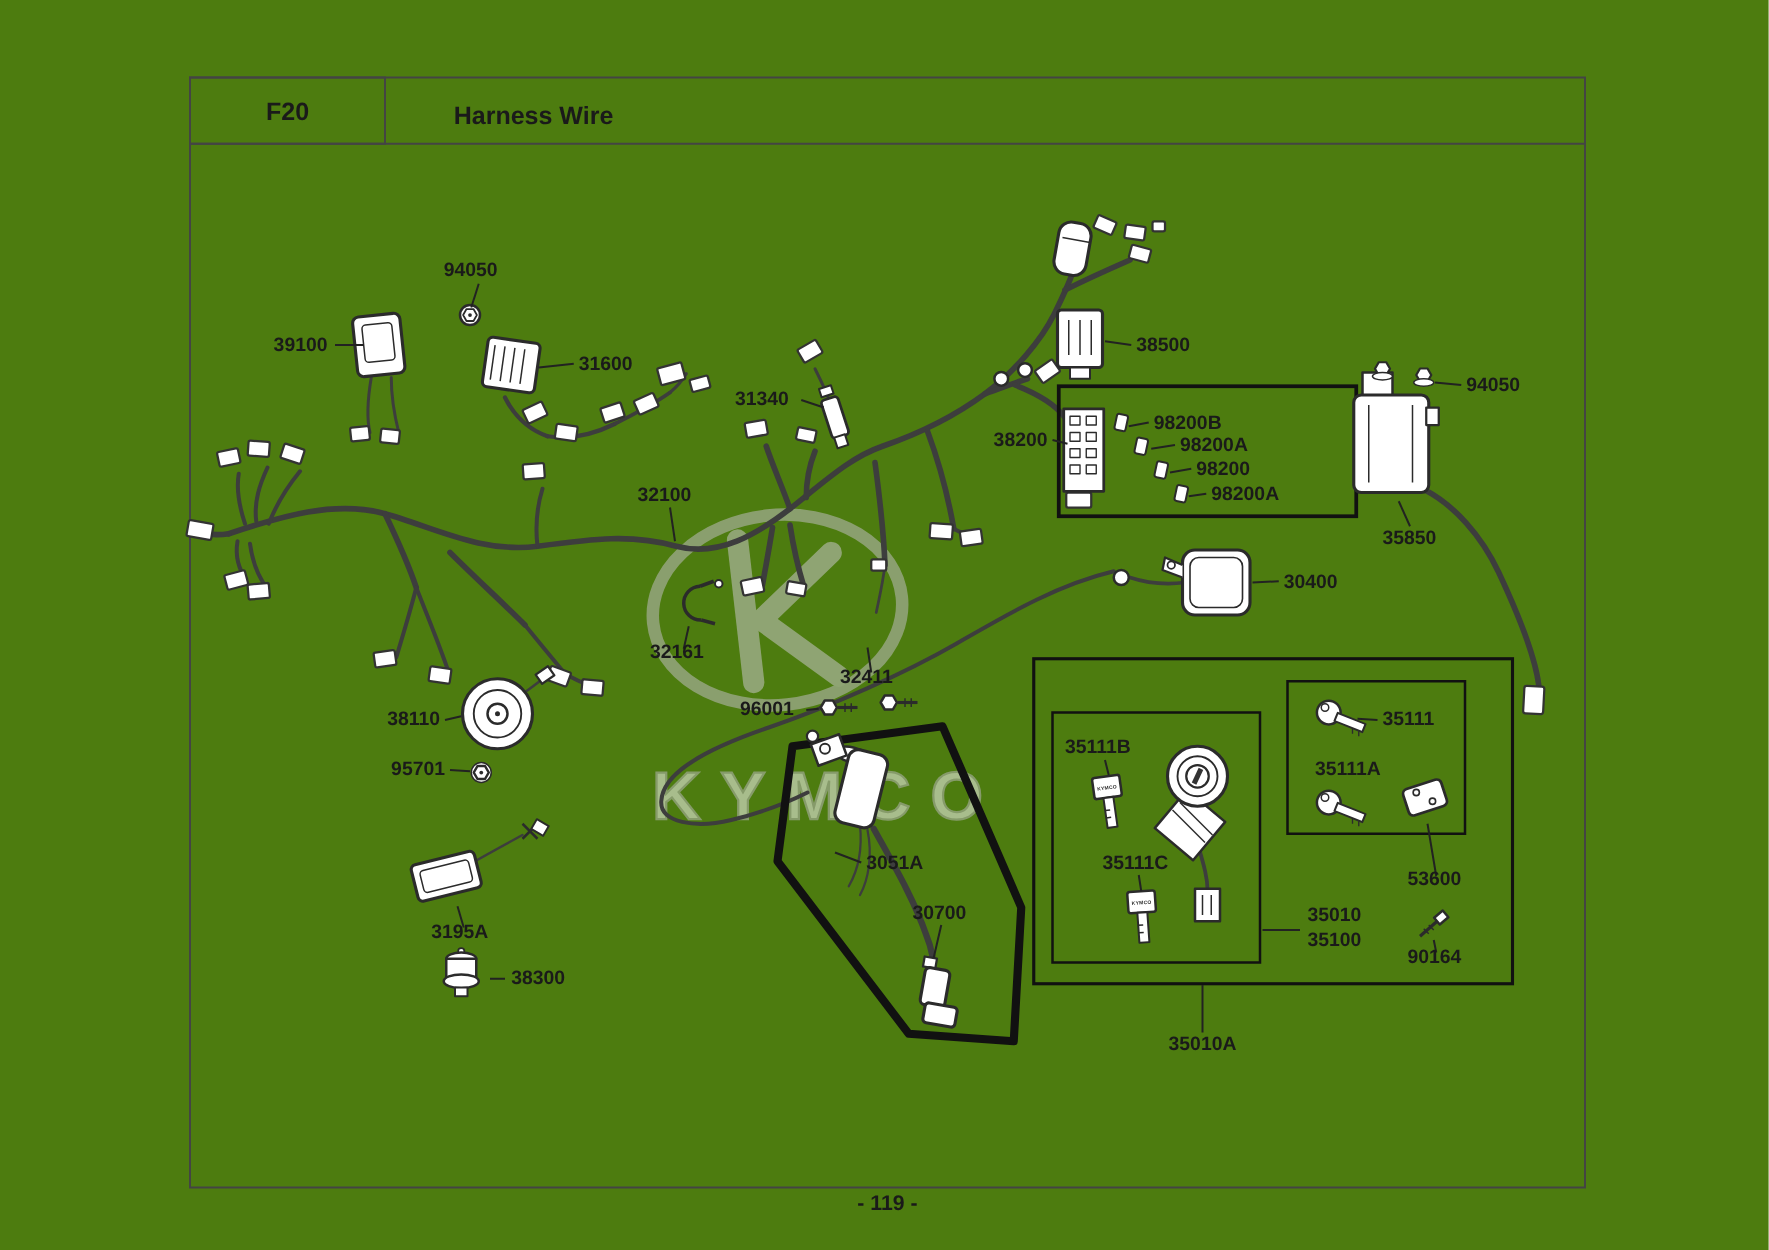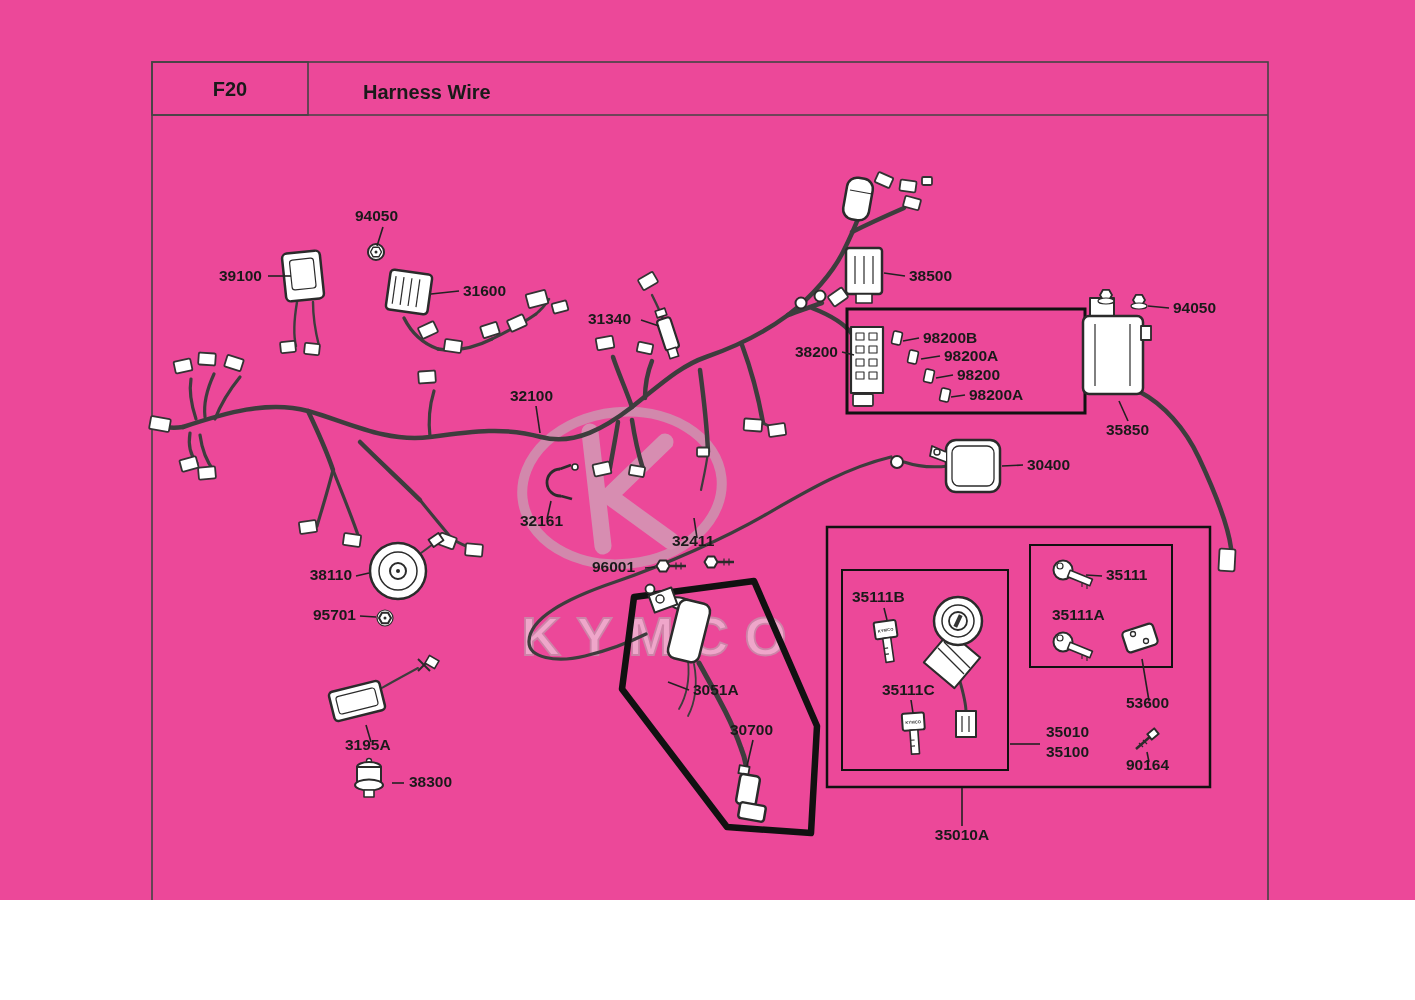--- a/index.html
+++ b/index.html
@@ -1,16 +1,16 @@
 <!DOCTYPE html>
 <html><head>
 <meta charset="utf-8">
 <style>
   html,body{margin:0;padding:0;background:#fff;}
-  .page{position:relative;width:1415px;height:900px;background:#ec4899;
+  .page{position:relative;width:1415px;height:1000px;background:#4d7c0f;
         font-family:"Liberation Sans",sans-serif;overflow:hidden;}
   svg{position:absolute;left:0;top:0;}
   .hdr{font:bold 20px "Liberation Sans",sans-serif;}
   .lbl{font:bold 15.5px "Liberation Sans",sans-serif;}
   .ftr{font:bold 17px "Liberation Sans",sans-serif;}
   .wm-text{font:bold 54px "Liberation Sans",sans-serif;letter-spacing:16px;}
   .keytxt{font:bold 4px "Liberation Sans",sans-serif;letter-spacing:0.2px;}
 </style>
 </head>
 <body>

